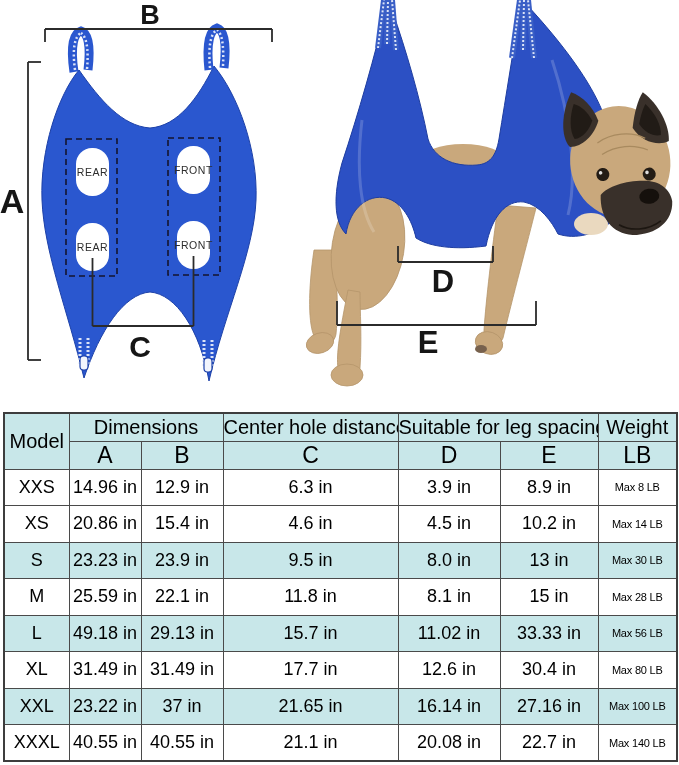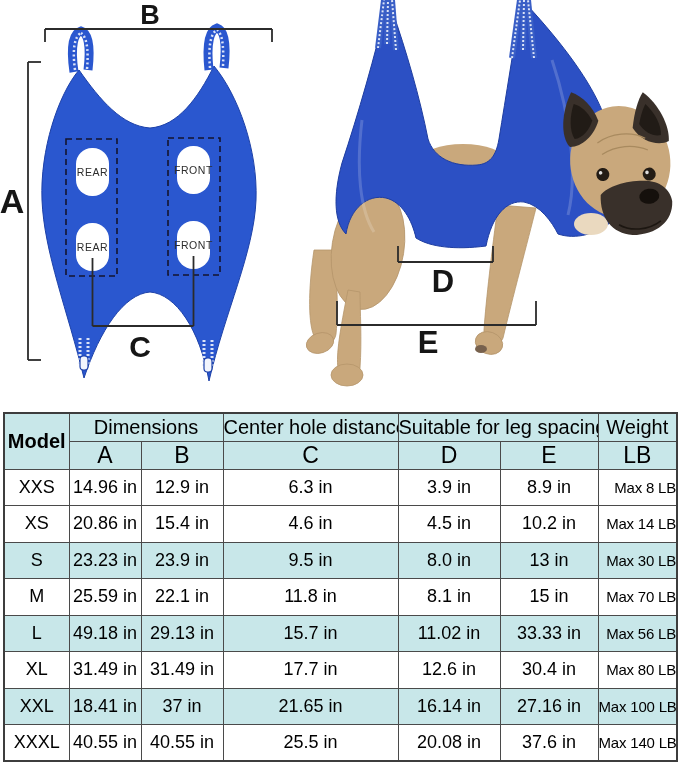--- a/index.html
+++ b/index.html
@@ -12,25 +12,25 @@
   .holelabel{font-family:"Liberation Sans",sans-serif;font-size:10.5px;letter-spacing:0.6px;fill:#2d2d2d;}
   .mline{stroke:#2b2b2b;stroke-width:1.8;}
   table.size{position:absolute;left:3px;top:412px;width:673px;border-collapse:collapse;
              table-layout:fixed;border:2.4px solid #3d3d3d;background:#fff;}
   table.size th,table.size td{border:1.6px solid #4a4a4a;text-align:center;vertical-align:middle;
              padding:0;color:#000;font-weight:normal;overflow:hidden;white-space:nowrap;}
   thead tr{background:var(--table-shade);}
   thead tr.h1{height:28px;}
   thead tr.h2{height:27px;}
   thead tr.h1 th{font-size:20px;}
-  thead th.model-th{font-size:21px;font-weight:bold;}
+  thead th.model-th{font-size:21px;}
   thead tr.h2 th{font-size:23px;}
   tbody tr{height:36.5px;}
   tbody td{font-size:18px;}
-  tbody td.weight-cell{font-size:15px;letter-spacing:-0.2px;text-align:right;}
+  tbody td.weight-cell{font-size:11px;letter-spacing:-0.2px;}
   tbody tr.shaded{background:var(--table-shade);}
 </style>
 </head>
 <body>
 
 <div class="stage">
 
   <svg id="flat-fig" class="fig" width="300" height="410" viewBox="0 0 300 410">
 
     <path style="fill:var(--fabric-blue);stroke:var(--fabric-edge);stroke-width:1" d="M 79,70
@@ -232,21 +232,21 @@
           <td>13 in</td>
           <td class="weight-cell">Max 30 LB</td>
         </tr>
         <tr>
           <td>M</td>
           <td>25.59 in</td>
           <td>22.1 in</td>
           <td>11.8 in</td>
           <td>8.1 in</td>
           <td>15 in</td>
-          <td class="weight-cell">Max 70 LB</td>
+          <td class="weight-cell">Max 28 LB</td>
         </tr>
         <tr class="shaded">
           <td>L</td>
           <td>49.18 in</td>
           <td>29.13 in</td>
           <td>15.7 in</td>
           <td>11.02 in</td>
           <td>33.33 in</td>
           <td class="weight-cell">Max 56 LB</td>
         </tr>
@@ -254,32 +254,32 @@
           <td>XL</td>
           <td>31.49 in</td>
           <td>31.49 in</td>
           <td>17.7 in</td>
           <td>12.6 in</td>
           <td>30.4 in</td>
           <td class="weight-cell">Max 80 LB</td>
         </tr>
         <tr class="shaded">
           <td>XXL</td>
-          <td>18.41 in</td>
+          <td>23.22 in</td>
           <td>37 in</td>
           <td>21.65 in</td>
           <td>16.14 in</td>
           <td>27.16 in</td>
           <td class="weight-cell">Max 100 LB</td>
         </tr>
         <tr>
           <td>XXXL</td>
           <td>40.55 in</td>
           <td>40.55 in</td>
-          <td>25.5 in</td>
+          <td>21.1 in</td>
           <td>20.08 in</td>
-          <td>37.6 in</td>
+          <td>22.7 in</td>
           <td class="weight-cell">Max 140 LB</td>
         </tr>
       </tbody>
   </table>
 
 </div>
 
 </body></html>

